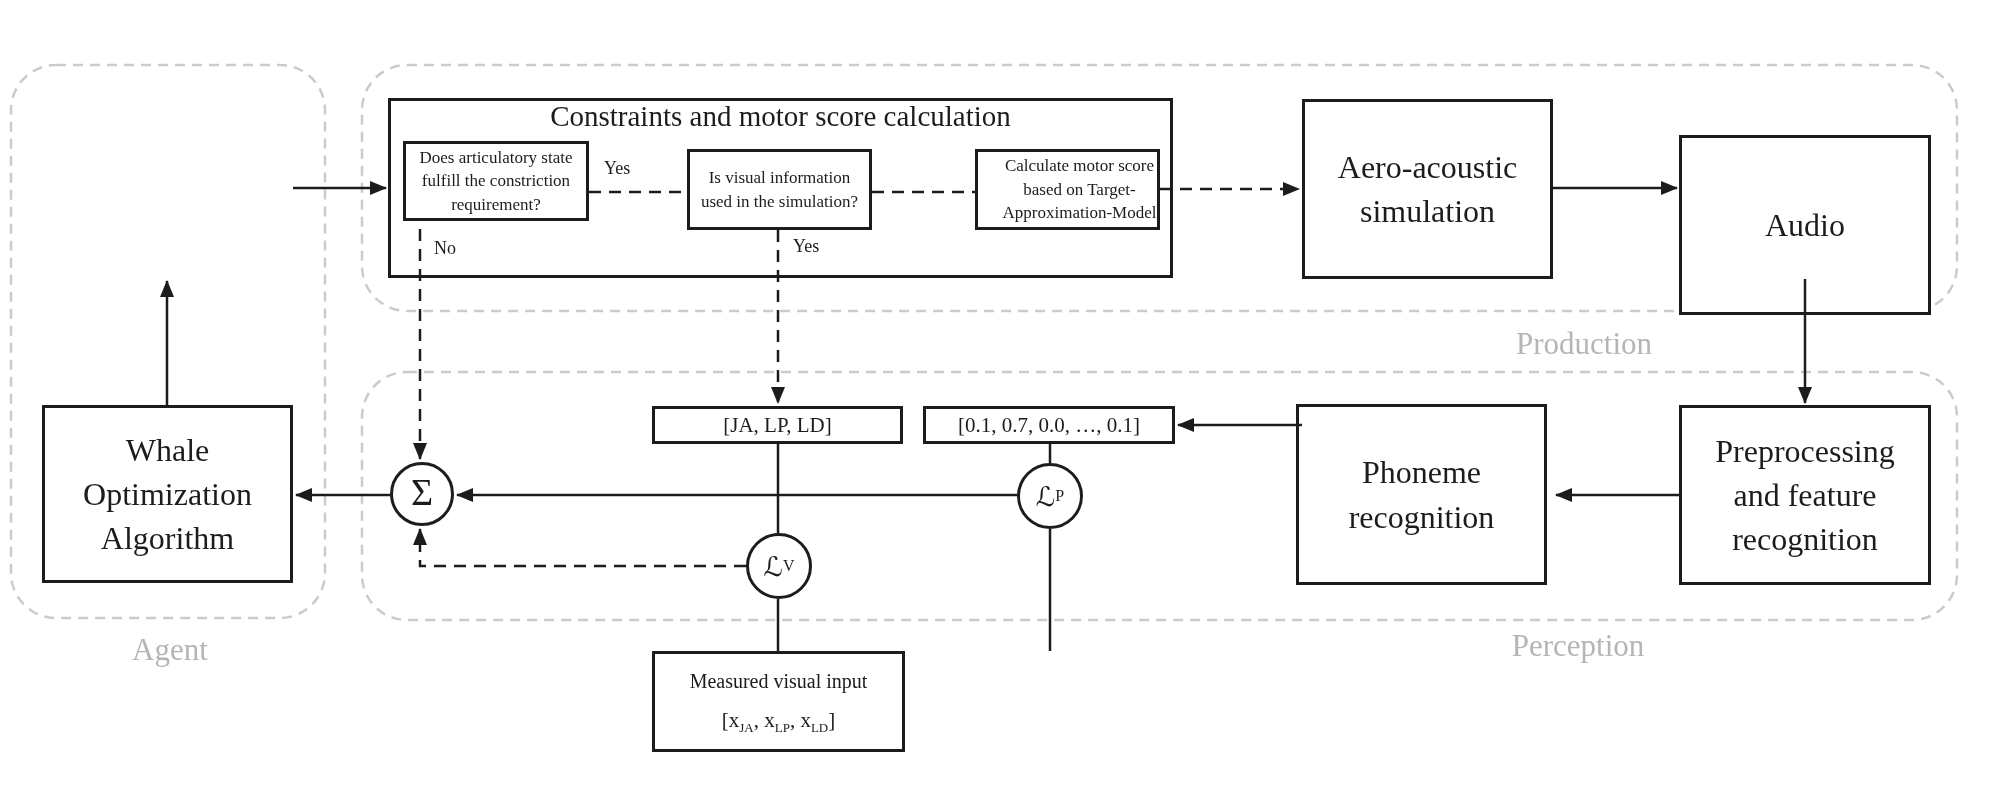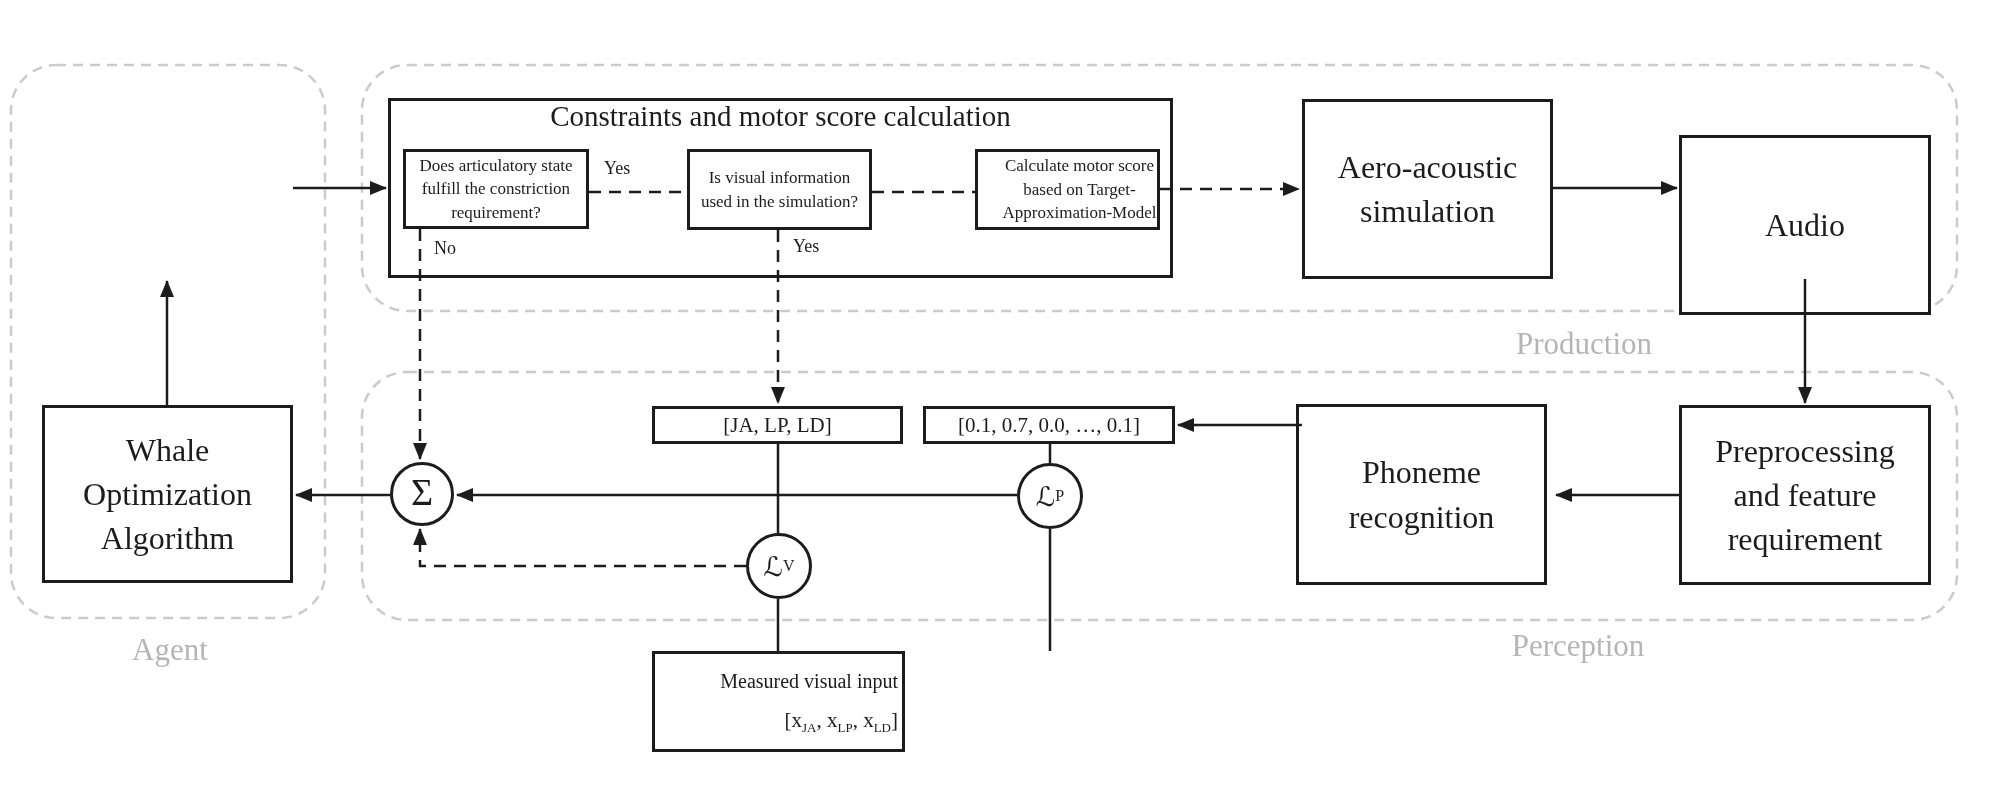--- a/index.html
+++ b/index.html
@@ -22,21 +22,21 @@
     display:flex;align-items:center;justify-content:center;
     text-align:center;
     z-index:1;
   }
   .box .txt{white-space:pre-line;}
   .box-main{font-size:32px;line-height:1.38;}
   .box-constraints{align-items:flex-start;border-width:3.5px;}
   .box-constraints .title{font-size:29px;line-height:1.1;}
   .box-sub{font-size:17px;line-height:1.38;border-width:3px;z-index:3;}
   .box-vector{font-size:21px;border-width:3px;z-index:3;}
-  .box-input{flex-direction:column;justify-content:space-evenly;z-index:3;padding:2px 4px;align-items:flex-end;}
+  .box-input{flex-direction:column;justify-content:space-evenly;z-index:3;padding:2px 4px;}
   .input-title{font-size:20px;}
   .input-value{font-size:21px;}
   .input-value sub{font-size:13px;line-height:0;}
   .node{
     position:absolute;box-sizing:border-box;
     background:#ffffff;border:3px solid #1c1c1c;border-radius:50%;
     display:flex;align-items:center;justify-content:center;
     z-index:3;
   }
   .sum-node{font-size:38px;padding-bottom:4px;}
@@ -70,21 +70,21 @@
   <div class="box box-main" style="left:42px;top:405px;width:251px;height:178px;">
     <span class="txt">Whale
 Optimization
 Algorithm</span>
   </div>
 
   <div class="box box-constraints" style="left:388px;top:98px;width:785px;height:180px;">
     <span class="title">Constraints and motor score calculation</span>
   </div>
 
-  <div class="box box-sub" style="left:403px;top:149px;width:186px;height:80px;">
+  <div class="box box-sub" style="left:403px;top:141px;width:186px;height:80px;">
     <span class="txt">Does articulatory state
 fulfill the constriction
 requirement?</span>
   </div>
 
   <div class="box box-sub" style="left:687px;top:149px;width:185px;height:81px;font-family:Liberation Serif, serif;">
     <span class="txt">Is visual information
 used in the simulation?</span>
   </div>
 
@@ -104,21 +104,21 @@
   </div>
 
   <div class="box box-main" style="left:1296px;top:404px;width:251px;height:181px;">
     <span class="txt">Phoneme
 recognition</span>
   </div>
 
   <div class="box box-main" style="left:1679px;top:405px;width:252px;height:180px;">
     <span class="txt">Preprocessing
 and feature
-requirement</span>
+recognition</span>
   </div>
 
   <div class="box box-vector" style="left:652px;top:406px;width:251px;height:38px;">
     <span>[JA, LP, LD]</span>
   </div>
 
   <div class="box box-vector" style="left:923px;top:406px;width:252px;height:38px;">
     <span>[0.1, 0.7, 0.0, …, 0.1]</span>
   </div>
 

